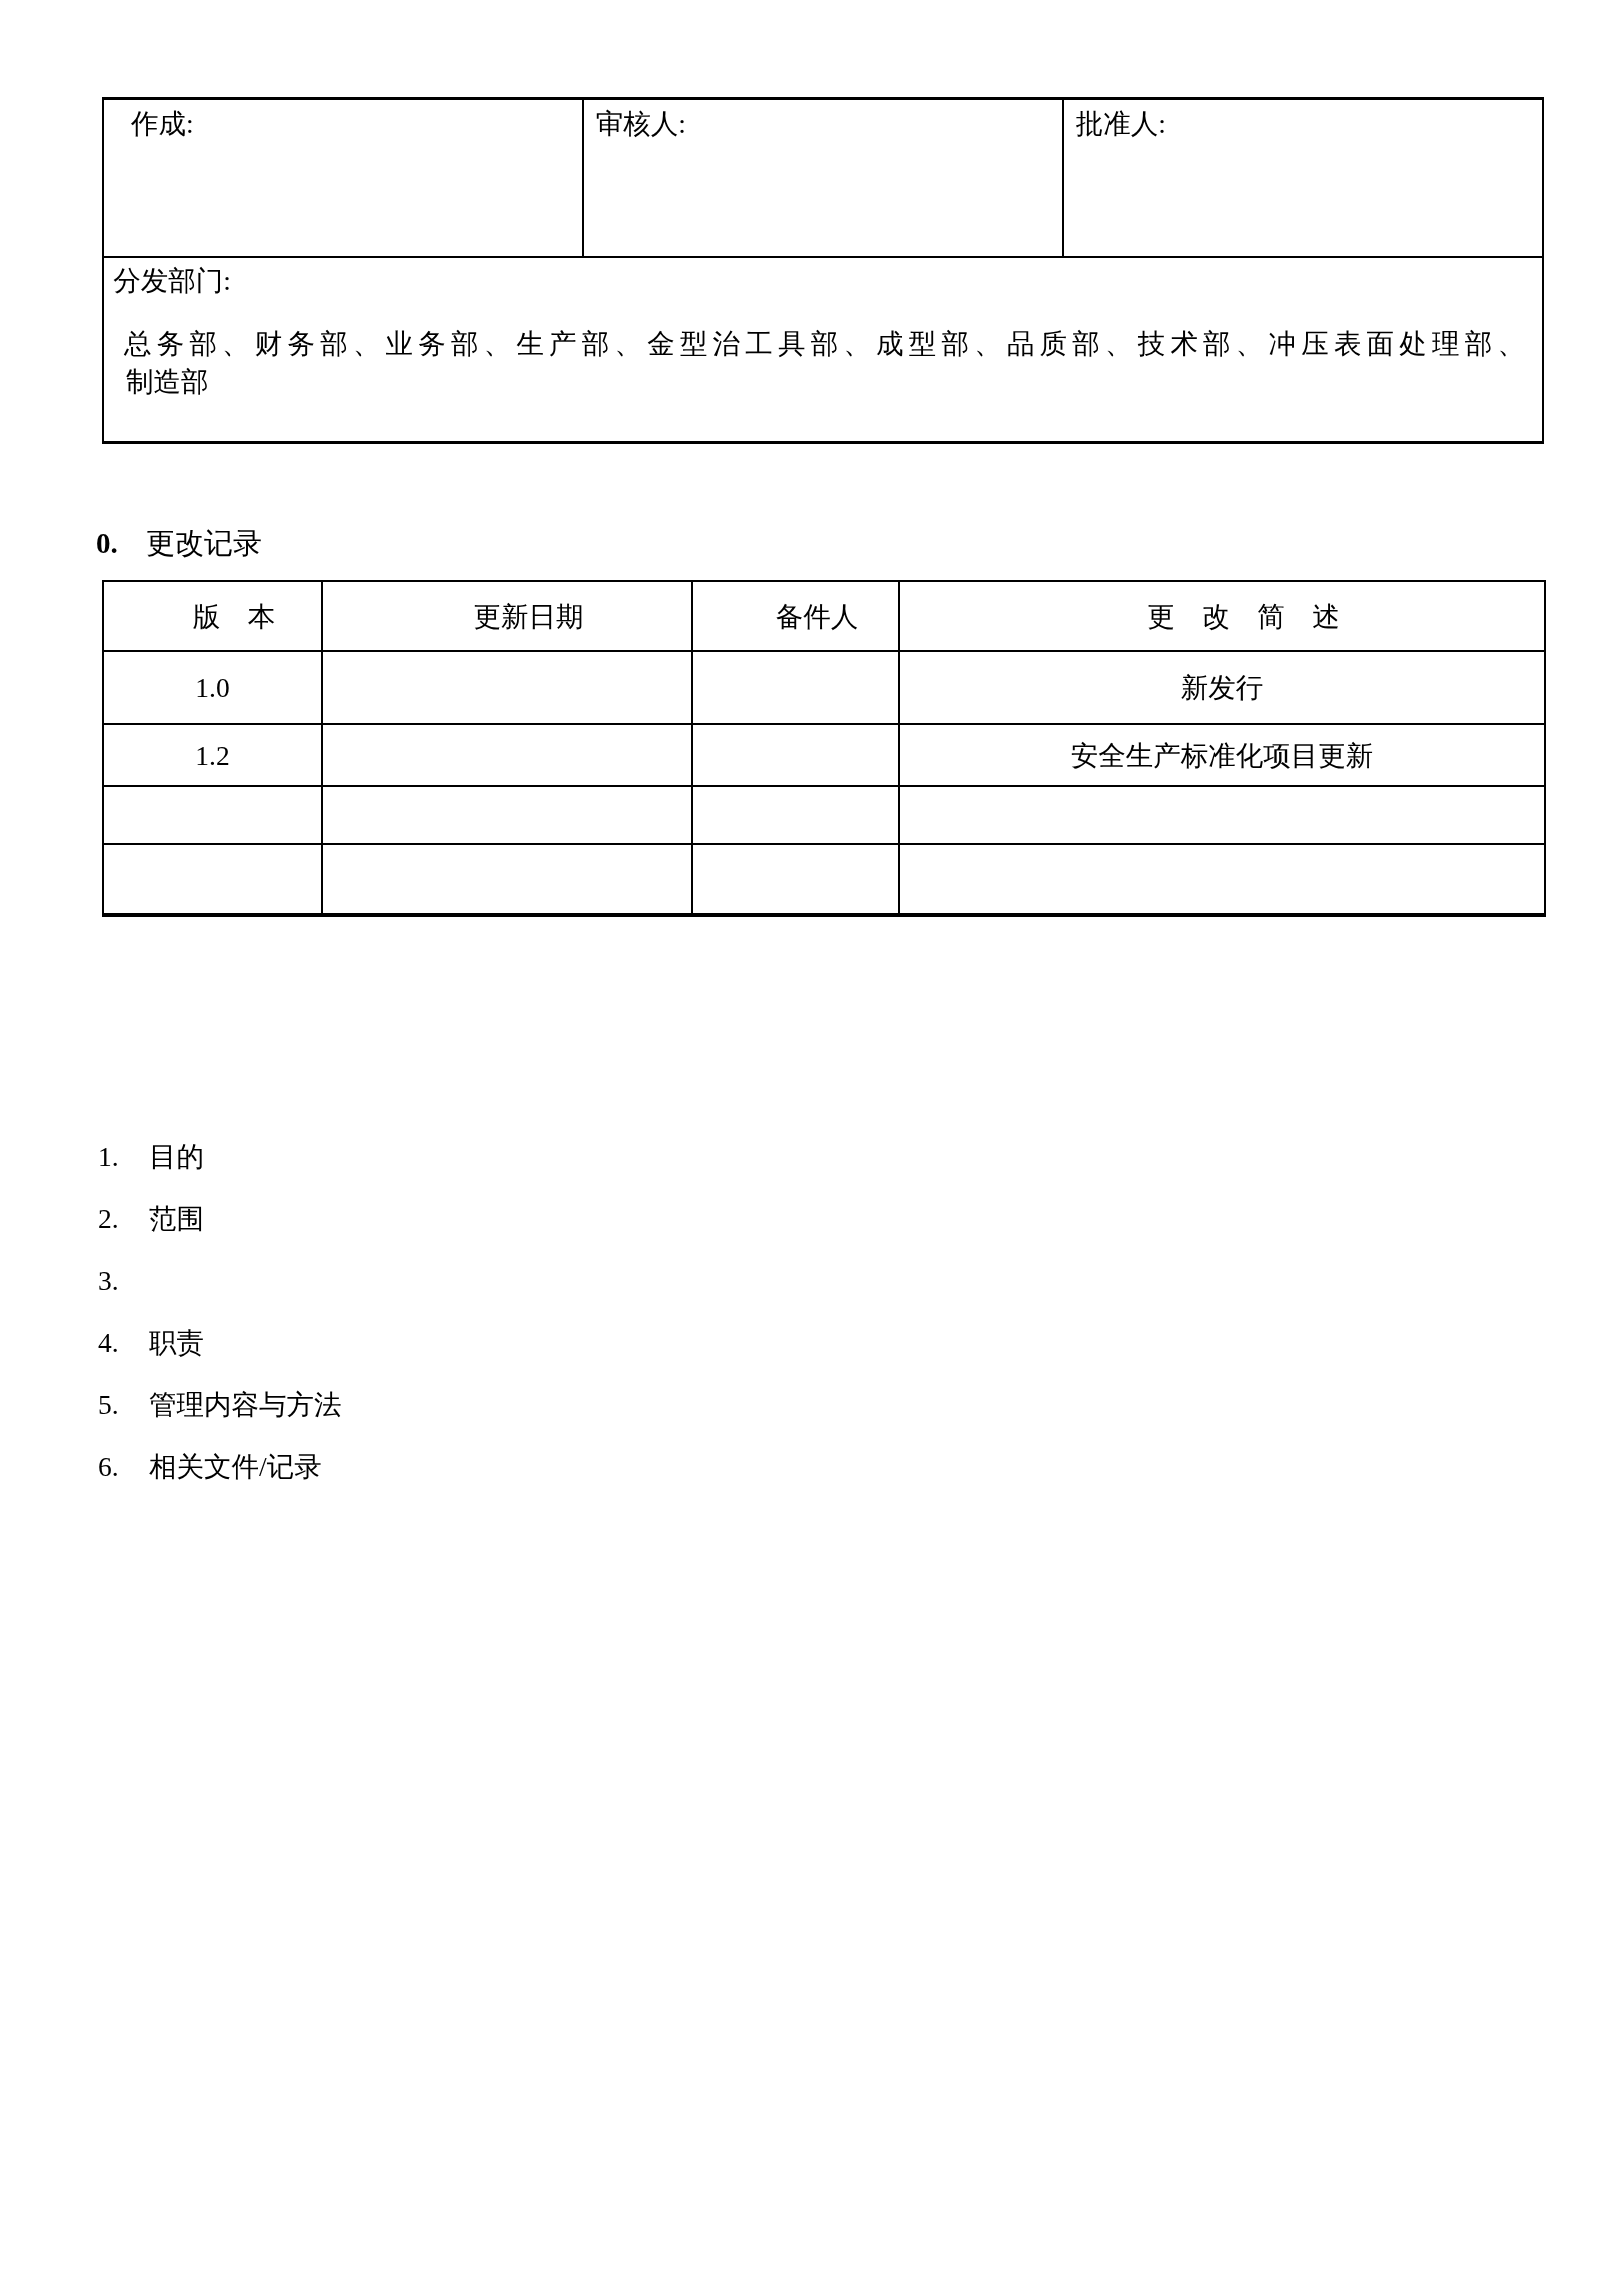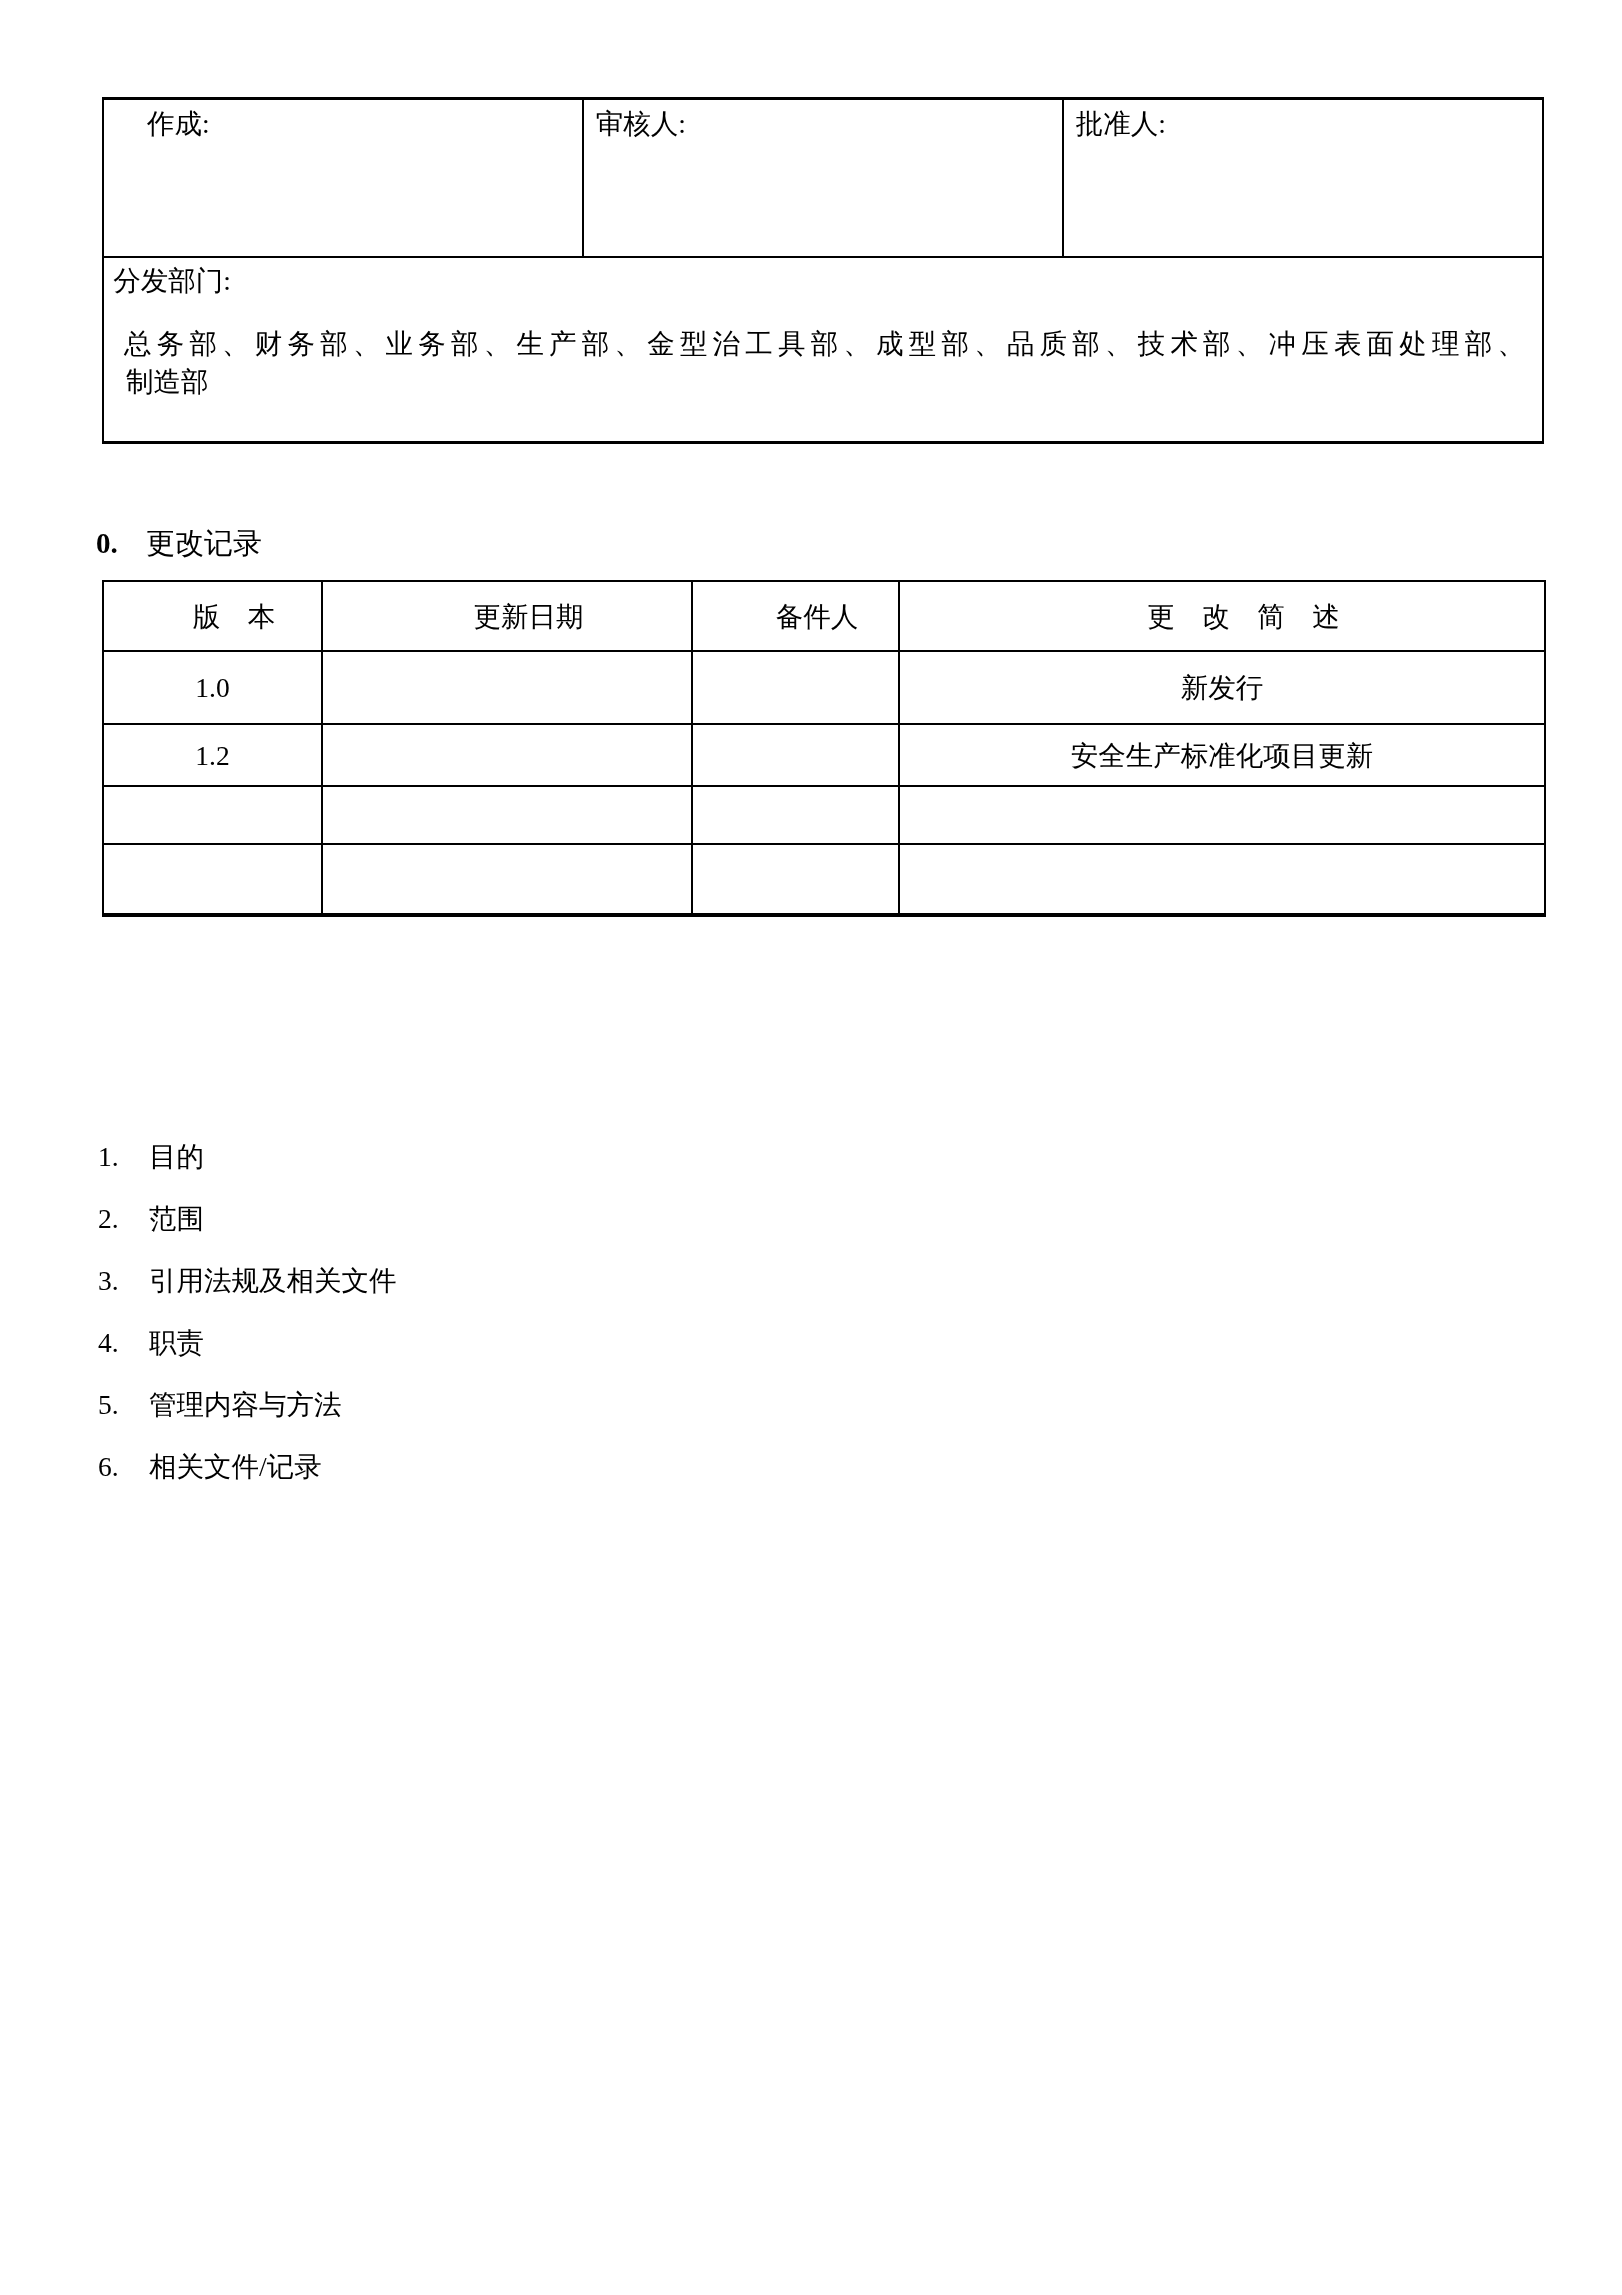--- a/index.html
+++ b/index.html
@@ -30,21 +30,21 @@
   }
   table.t1 td {
     border: 2px solid #000;
     vertical-align: top;
     font-size: 27.5px;
     line-height: 30px;
     padding: 0;
   }
   .t1-row1 td { height: 156px; }
   .t1-row1 .cell-pad { padding: 9.2px 0 0 11.8px; }
-  .t1-row1 td.c1 .cell-pad { padding-left: 43px; }
+  .t1-row1 td.c1 .cell-pad { padding-left: 27px; }
   .t1-row2 td { height: 183px; }
   .dist-label { margin: 7.9px 0 0 9.2px; line-height: 30px; }
   .dist-line1 { margin: 33px 0 0 20px; line-height: 30px; letter-spacing: 5.2px; white-space: nowrap; }
   .dist-line2 { margin: 8px 0 0 22px; line-height: 30px; }
 
   
   .h0 {
     position: absolute;
     left: 96px;
     top: 525px;
@@ -180,21 +180,20 @@
     <div class="toc-item">
       <span class="toc-num">1.</span>
       <span class="toc-label">目的</span>
     </div>
     <div class="toc-item">
       <span class="toc-num">2.</span>
       <span class="toc-label">范围</span>
     </div>
     <div class="toc-item">
       <span class="toc-num">3.</span>
-      <span class="toc-label">引用法规及相关文件</span>
     </div>
     <div class="toc-item">
       <span class="toc-num">4.</span>
       <span class="toc-label">职责</span>
     </div>
     <div class="toc-item">
       <span class="toc-num">5.</span>
       <span class="toc-label">管理内容与方法</span>
     </div>
     <div class="toc-item">

